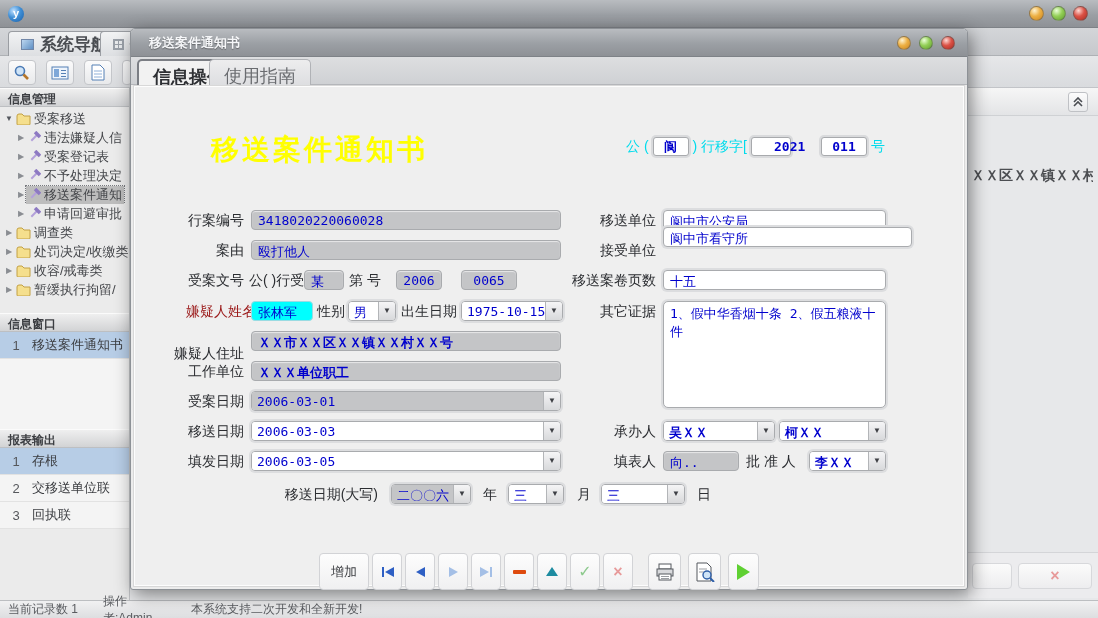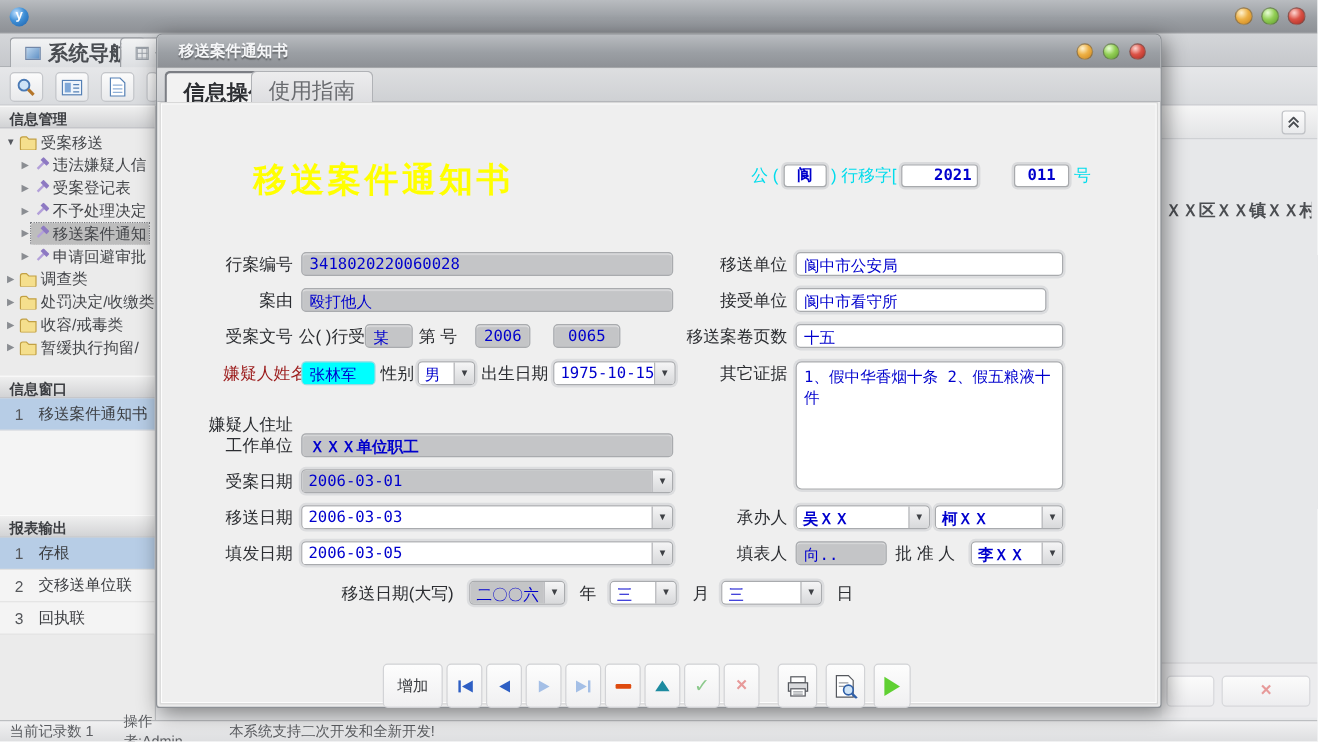--- a/index.html
+++ b/index.html
@@ -346,21 +346,21 @@
       <div class="dtab inactive">使用指南</div>
     </div>
     <div class="dlg-body"></div>
 
     <div class="form-heading">移送案件通知书</div>
 
     <div class="docno">
       <span>公 (</span>
       <span class="di" style="width:36px;">阆</span>
       <span>) 行移字[</span>
-      <span class="di" style="width:64px;padding-left:22px;">2021</span>
+      <span class="di" style="width:40px;padding-left:22px;">2021</span>
       <span class="di" style="width:46px; margin-left:26px;">011</span>
       <span>号</span>
     </div>
 
     <div class="flabel" style="left:0; width:113px; top:181px;">行案编号</div>
     <div class="field ro fv" style="left:120px; top:181px; width:310px;">3418020220060028</div>
 
     <div class="flabel" style="left:0; width:113px; top:211px;">案由</div>
     <div class="field ro fv" style="left:120px; top:211px; width:310px;">殴打他人</div>
 
@@ -378,20 +378,21 @@
       <span class="val fv">男</span>
       <span class="dd">▼</span>
     </div>
     <div class="ftext" style="left:270px; top:272px;">出生日期</div>
     <div class="combo white" style="left:330px; top:272px; width:102px;">
       <span class="val fv">1975-10-15</span>
       <span class="dd">▼</span>
     </div>
 
     <div class="flabel" style="left:0; width:113px; top:314px;">嫌疑人住址</div>
+    <div class="field ro fv" style="left:120px; top:302px; width:310px; font-weight:bold;">ＸＸ市ＸＸ区ＸＸ镇ＸＸ村ＸＸ号</div>
 
     <div class="flabel" style="left:0; width:113px; top:332px;">工作单位</div>
     <div class="field ro fv" style="left:120px; top:332px; width:310px; font-weight:bold;">ＸＸＸ单位职工</div>
 
     <div class="flabel" style="left:0; width:113px; top:362px;">受案日期</div>
     <div class="combo gray" style="left:120px; top:362px; width:310px;">
       <span class="val fv">2006-03-01</span>
       <span class="dd">▼</span>
     </div>
 
@@ -421,21 +422,21 @@
     <div class="combo white" style="left:470px; top:455px; width:84px;">
       <span class="val fv">三</span>
       <span class="dd">▼</span>
     </div>
     <div class="ftext" style="left:566px; top:455px;">日</div>
 
     <div class="flabel" style="left:392px; width:133px; top:181px;">移送单位</div>
     <div class="field wh fv" style="left:532px; top:181px; width:223px;">阆中市公安局</div>
 
     <div class="flabel" style="left:392px; width:133px; top:211px;">接受单位</div>
-    <div class="field wh fv" style="left:532px; top:211px; width:209px;">阆中市看守所</div>
+    <div class="field wh fv" style="left:532px; top:198px; width:249px;">阆中市看守所</div>
 
     <div class="flabel" style="left:392px; width:133px; top:241px;">移送案卷页数</div>
     <div class="field wh fv" style="left:532px; top:241px; width:223px;">十五</div>
 
     <div class="flabel" style="left:392px; width:133px; top:272px;">其它证据</div>
     <div class="tarea" style="left:532px; top:272px; width:223px; height:107px;">1、假中华香烟十条  2、假五粮液十件</div>
 
     <div class="flabel" style="left:392px; width:133px; top:392px;">承办人</div>
     <div class="combo white" style="left:532px; top:392px; width:112px;">
       <span class="val fv" style="font-weight:bold;">吴ＸＸ</span>

